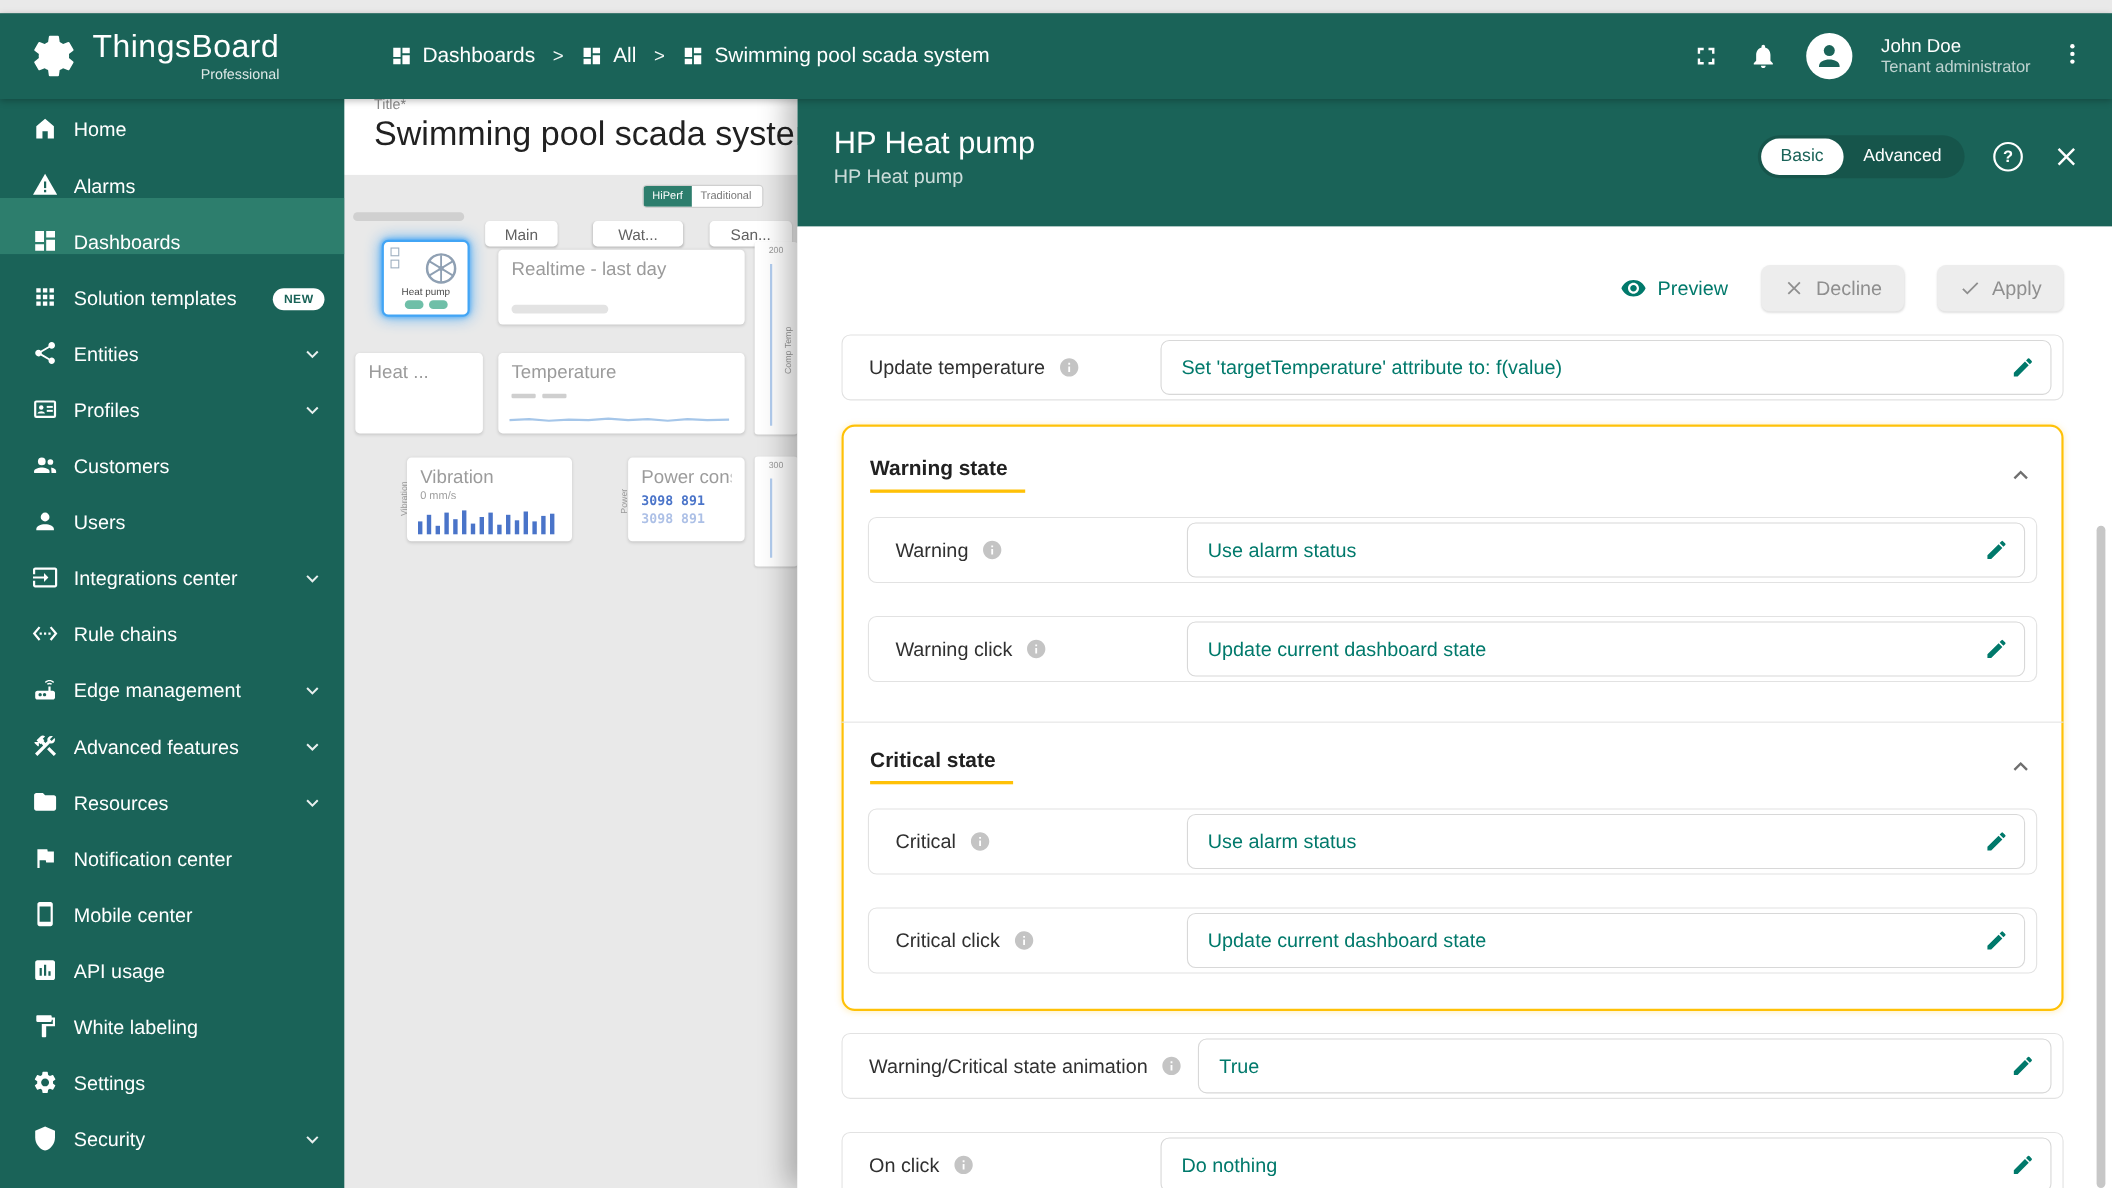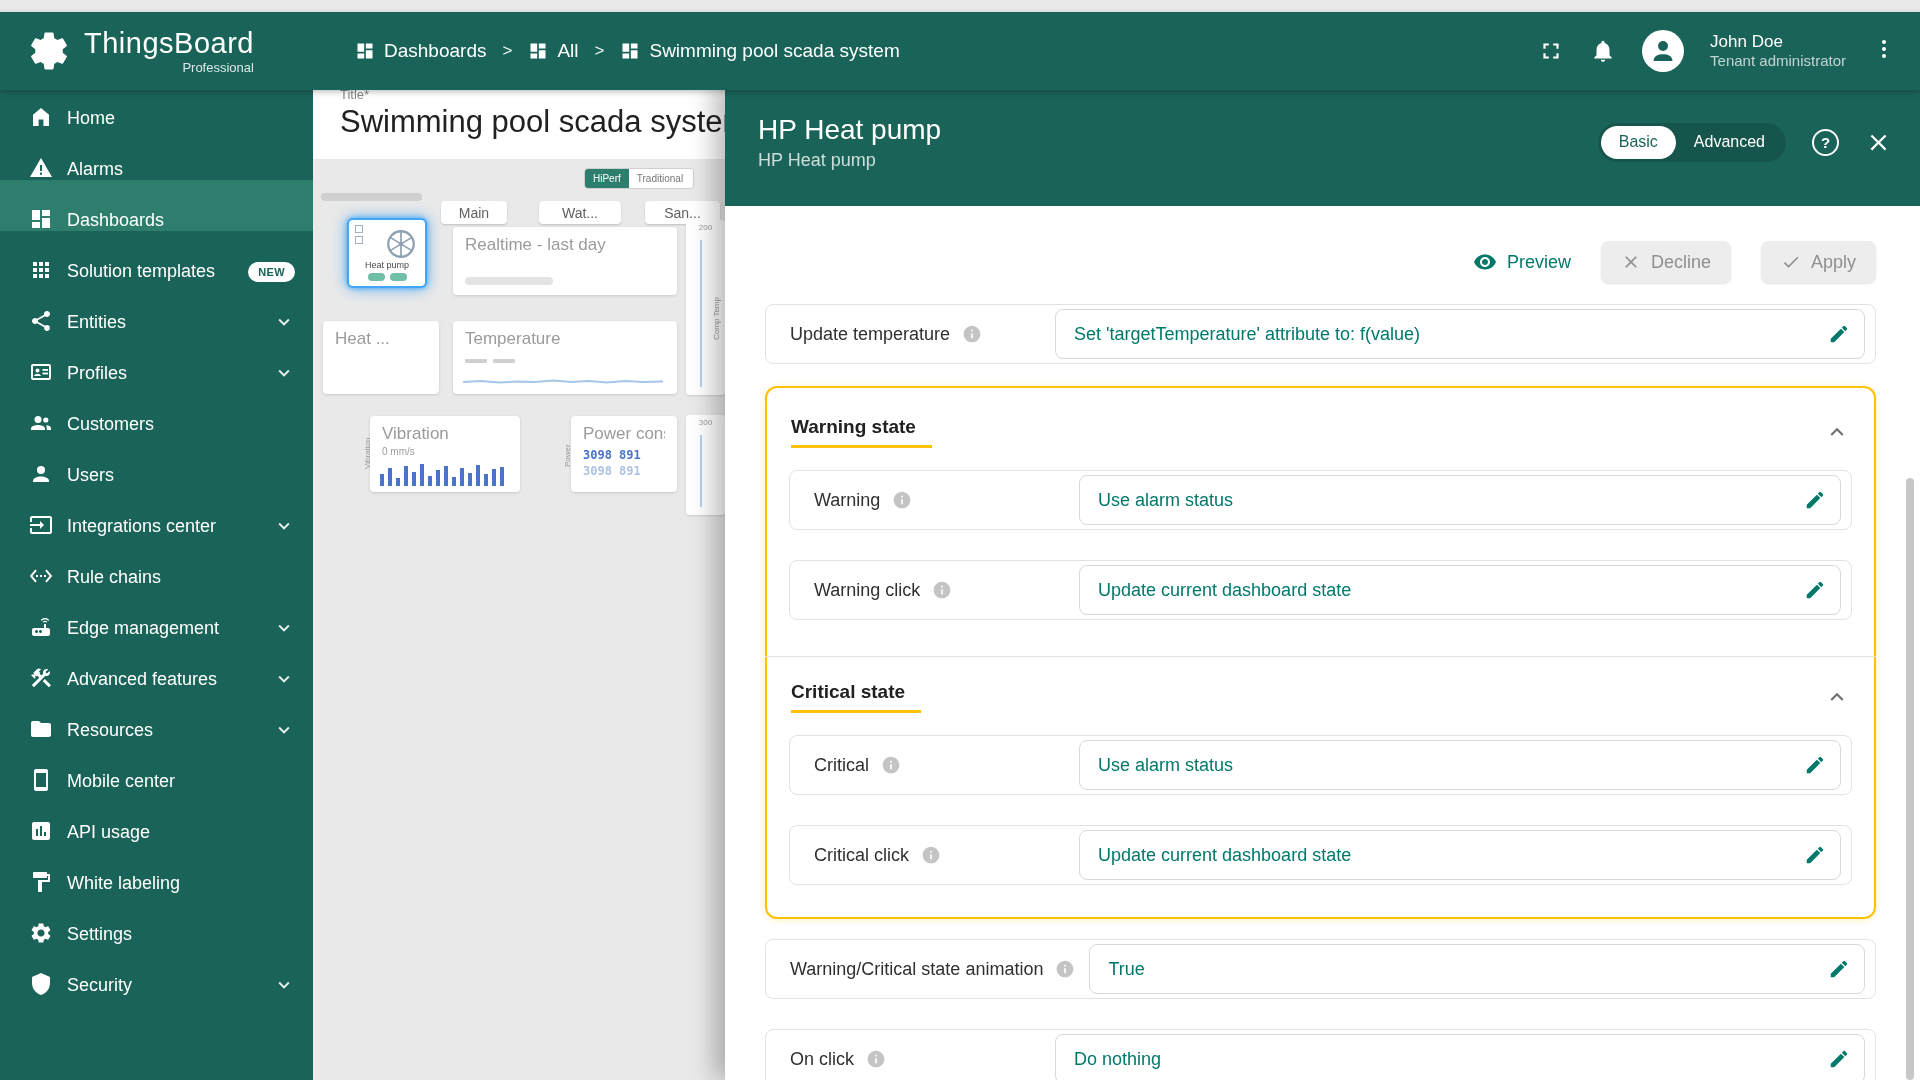--- a/index.html
+++ b/index.html
@@ -349,20 +349,28 @@
           <svg viewBox="0 0 24 24">
             <path d="M10 4H4c-1.1 0-2 .9-2 2v12c0 1.1.9 2 2 2h16c1.1 0 2-.9 2-2V8c0-1.1-.9-2-2-2h-8z"></path>
           </svg>
         </span>
       <span class="nav-label">Resources</span>
       <span class="nav-chevron">
           <svg viewBox="0 0 24 24">
             <path d="M7.41 8.59 12 13.17l4.59-4.58L18 10l-6 6-6-6z"></path>
           </svg>
         </span>
+    </div>
+    <div class="nav-item">
+      <span class="nav-icon">
+          <svg viewBox="0 0 24 24">
+            <path d="M14.4 6 14 4H5v17h2v-7h5.6l.4 2h7V6z"></path>
+          </svg>
+        </span>
+      <span class="nav-label">Notification center</span>
     </div>
     <div class="nav-item">
       <span class="nav-icon">
           <svg viewBox="0 0 24 24">
             <path d="M17 1H7c-1.1 0-2 .9-2 2v18c0 1.1.9 2 2 2h10c1.1 0 2-.9 2-2V3c0-1.1-.9-2-2-2zm0 18H7V5h10z"></path>
           </svg>
         </span>
       <span class="nav-label">Mobile center</span>
     </div>
     <div class="nav-item">

